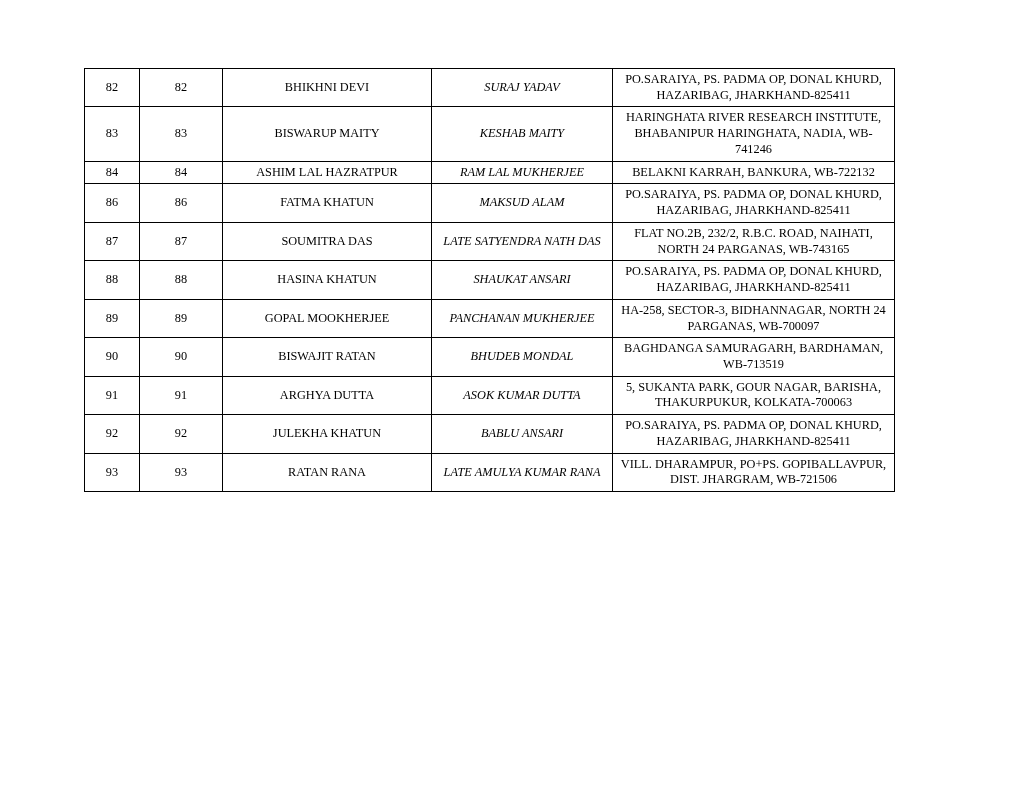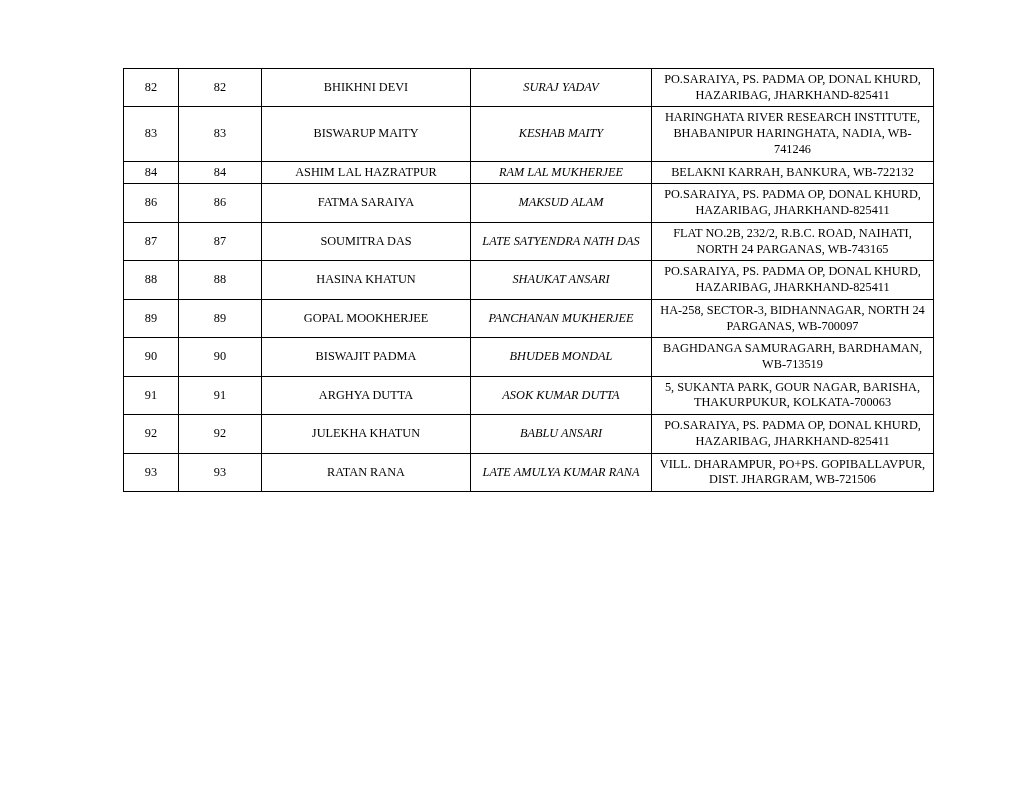--- a/index.html
+++ b/index.html
@@ -23,21 +23,20 @@
   .table-wrap {
     position: absolute;
     left: 84px;
     top: 68px;
     width: 765px;
   }
   table.data-table {
     border-collapse: collapse;
     table-layout: fixed;
     width: 765px;
-    margin-left: 39px;
   }
   table.data-table td {
     border: 1px solid #000000;
     font-size: 12.3px;
     line-height: 1.28;
     text-align: center;
     vertical-align: middle;
     padding: 3px 4px;
   }
   td.col-sl {
@@ -82,21 +81,21 @@
           <tr>
             <td class="col-sl">84</td>
             <td class="col-no">84</td>
             <td class="col-name">ASHIM LAL HAZRATPUR</td>
             <td class="col-relation">RAM LAL MUKHERJEE</td>
             <td class="col-address">BELAKNI KARRAH, BANKURA, WB-722132</td>
           </tr>
           <tr>
             <td class="col-sl">86</td>
             <td class="col-no">86</td>
-            <td class="col-name">FATMA SARAIYA</td>
+            <td class="col-name">FATMA KHATUN</td>
             <td class="col-relation">MAKSUD ALAM</td>
             <td class="col-address">PO.SARAIYA, PS. PADMA OP, DONAL KHURD, HAZARIBAG, JHARKHAND-825411</td>
           </tr>
           <tr>
             <td class="col-sl">87</td>
             <td class="col-no">87</td>
             <td class="col-name">SOUMITRA DAS</td>
             <td class="col-relation">LATE SATYENDRA NATH DAS</td>
             <td class="col-address">FLAT NO.2B, 232/2, R.B.C. ROAD, NAIHATI, NORTH 24 PARGANAS, WB-743165</td>
           </tr>
@@ -110,21 +109,21 @@
           <tr>
             <td class="col-sl">89</td>
             <td class="col-no">89</td>
             <td class="col-name">GOPAL MOOKHERJEE</td>
             <td class="col-relation">PANCHANAN MUKHERJEE</td>
             <td class="col-address">HA-258, SECTOR-3, BIDHANNAGAR, NORTH 24 PARGANAS, WB-700097</td>
           </tr>
           <tr>
             <td class="col-sl">90</td>
             <td class="col-no">90</td>
-            <td class="col-name">BISWAJIT PADMA</td>
+            <td class="col-name">BISWAJIT RATAN</td>
             <td class="col-relation">BHUDEB MONDAL</td>
             <td class="col-address">BAGHDANGA SAMURAGARH, BARDHAMAN, WB-713519</td>
           </tr>
           <tr>
             <td class="col-sl">91</td>
             <td class="col-no">91</td>
             <td class="col-name">ARGHYA DUTTA</td>
             <td class="col-relation">ASOK KUMAR DUTTA</td>
             <td class="col-address">5, SUKANTA PARK, GOUR NAGAR, BARISHA, THAKURPUKUR, KOLKATA-700063</td>
           </tr>

